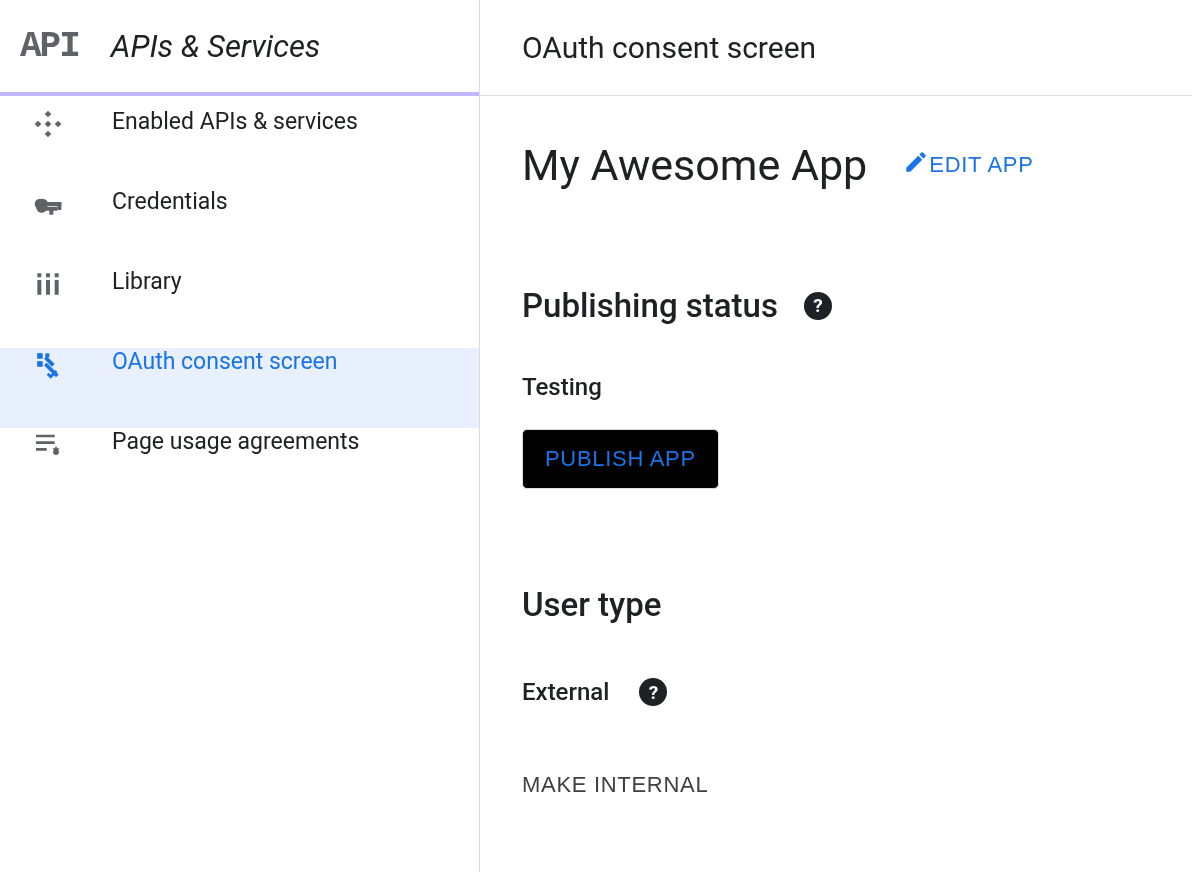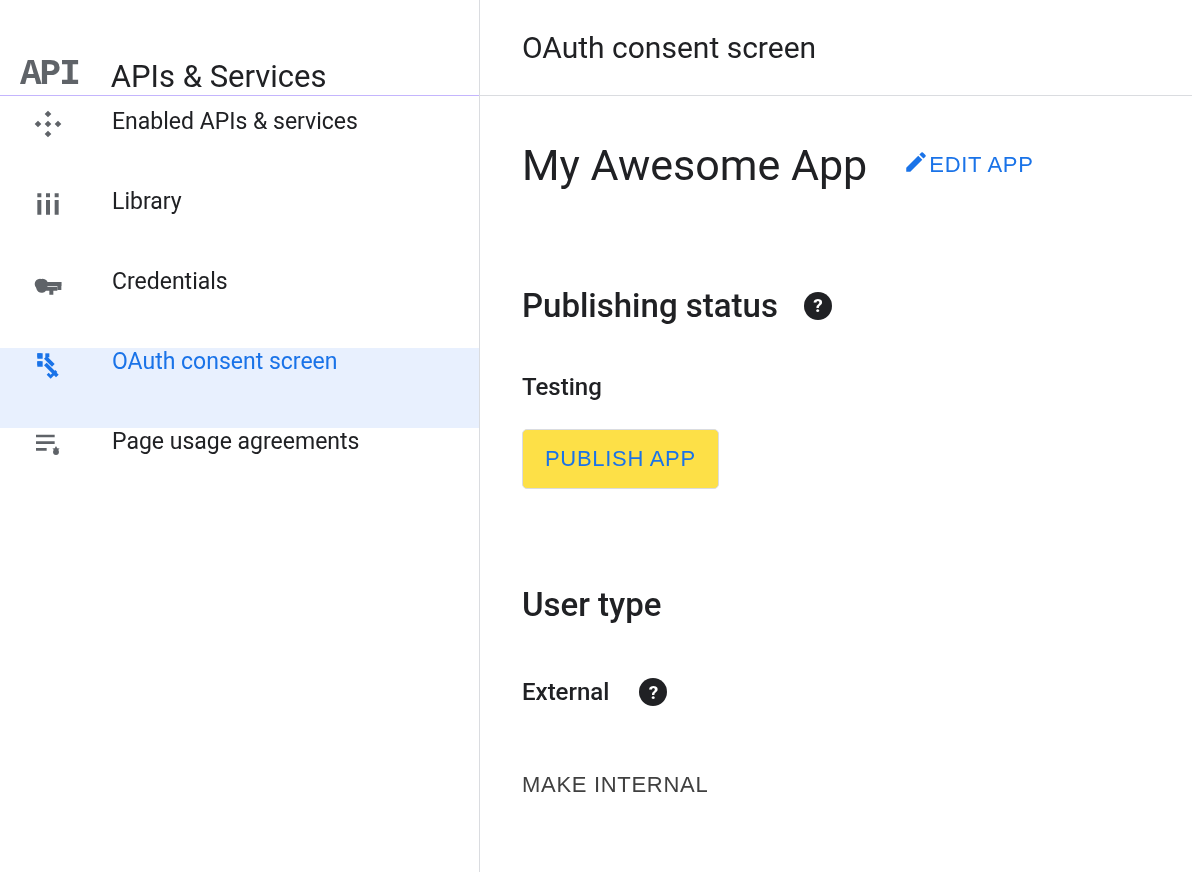--- a/index.html
+++ b/index.html
@@ -13,37 +13,38 @@
     }
     .container { display: flex; height: 100%; }
     .sidebar {
       width: 480px;
       border-right: 1px solid #dadce0;
       display: flex;
       flex-direction: column;
     }
     .sidebar-header {
       display: flex;
-      align-items: flex-end;
+      align-items: center;
       padding: 0 20px;
       height: 96px;
-      border-bottom: 1px solid #c4b5fd;
+      border-bottom: 4px solid #c4b5fd;
       gap: 32px;
     }
     .api-logo {
       font-family: 'Courier New', monospace;
       font-weight: 900;
       font-size: 36px;
       letter-spacing: -2px;
       color: #5f6368;
     }
     .sidebar-title {
       font-size: 31px;
       font-weight: 400;
       color: #202124;
+      font-style: italic;
     }
     .nav-list { list-style: none; padding-top: 12px; }
     .nav-item {
       display: flex;
       padding: 0 20px 0 32px;
       height: 80px;
       gap: 48px;
       cursor: pointer;
       font-size: 23px;
       color: #202124;
@@ -124,21 +125,21 @@
     }
     .outlined-btn {
       display: inline-block;
       border: 1px solid #dadce0;
       border-radius: 5px;
       padding: 16px 22px;
       color: #1a73e8;
       font-size: 22px;
       font-weight: 500;
       letter-spacing: 0.7px;
-      background: #fde047;
+      background: #000000;
       cursor: pointer;
       margin-bottom: 96px;
     }
     .text-btn {
       display: inline-block;
       color: #404040;
       font-size: 22px;
       font-weight: 500;
       letter-spacing: 0.7px;
       background: none;
@@ -162,35 +163,35 @@
         <span class="nav-icon">
           <svg viewBox="0 0 24 24">
               <path d="M12 2l2.5 2.5L12 7 9.5 4.5 12 2zM4.5 9.5L7 12l-2.5 2.5L2 12l2.5-2.5zm15 0L22 12l-2.5 2.5L17 12l2.5-2.5zM12 9.5l2.5 2.5L12 14.5 9.5 12 12 9.5zM12 17l2.5 2.5L12 22l-2.5-2.5L12 17z"></path>
             </svg>
         </span>
         <span>Enabled APIs &amp; services</span>
       </li>
       <li class="nav-item">
         <span class="nav-icon">
           <svg viewBox="0 0 24 24">
-              <path d="M4 4h3v3H4V4zm0 5h3v11H4V9zm6.5-5h3v3h-3V4zm0 5h3v11h-3V9zM17 4h3v3h-3V4zm0 5h3v11h-3V9z"></path>
-            </svg>
-        </span>
-        <span>Library</span>
-      </li>
-      <li class="nav-item">
-        <span class="nav-icon">
-          <svg viewBox="0 0 24 24">
               <path d="M7 12a4 4 0 1 1 8 0 4 4 0 0 1-.54 2H22v3h-3v3h-3v-3h-2.54A4 4 0 0 1 7 12zm4 0a2 2 0 1 0-4 0 2 2 0 0 0 4 0z" transform="translate(-3,0)"></path>
               <circle cx="6" cy="12" r="4"></circle>
               <rect x="10" y="10.5" width="12" height="3"></rect>
               <rect x="19" y="10.5" width="3" height="6"></rect>
             </svg>
         </span>
         <span>Credentials</span>
+      </li>
+      <li class="nav-item">
+        <span class="nav-icon">
+          <svg viewBox="0 0 24 24">
+              <path d="M4 4h3v3H4V4zm0 5h3v11H4V9zm6.5-5h3v3h-3V4zm0 5h3v11h-3V9zM17 4h3v3h-3V4zm0 5h3v11h-3V9z"></path>
+            </svg>
+        </span>
+        <span>Library</span>
       </li>
       <li class="nav-item active">
         <span class="nav-icon">
           <svg viewBox="0 0 24 24">
               <path d="M4 4h4v4H4V4zm0 6h4v4H4v-4zm7-4l6 6-2 2-6-6 2-2zm6.5 10.5L19 18l-5 5-3-3 1.5-1.5L14 20l3.5-3.5z"></path>
               <rect x="4" y="4" width="3" height="3"></rect>
               <rect x="10" y="4" width="3" height="3"></rect>
               <rect x="4" y="10" width="3" height="3"></rect>
               <path d="M11 11 l9 9 l-2 2 l-9-9z"></path>
             </svg>

